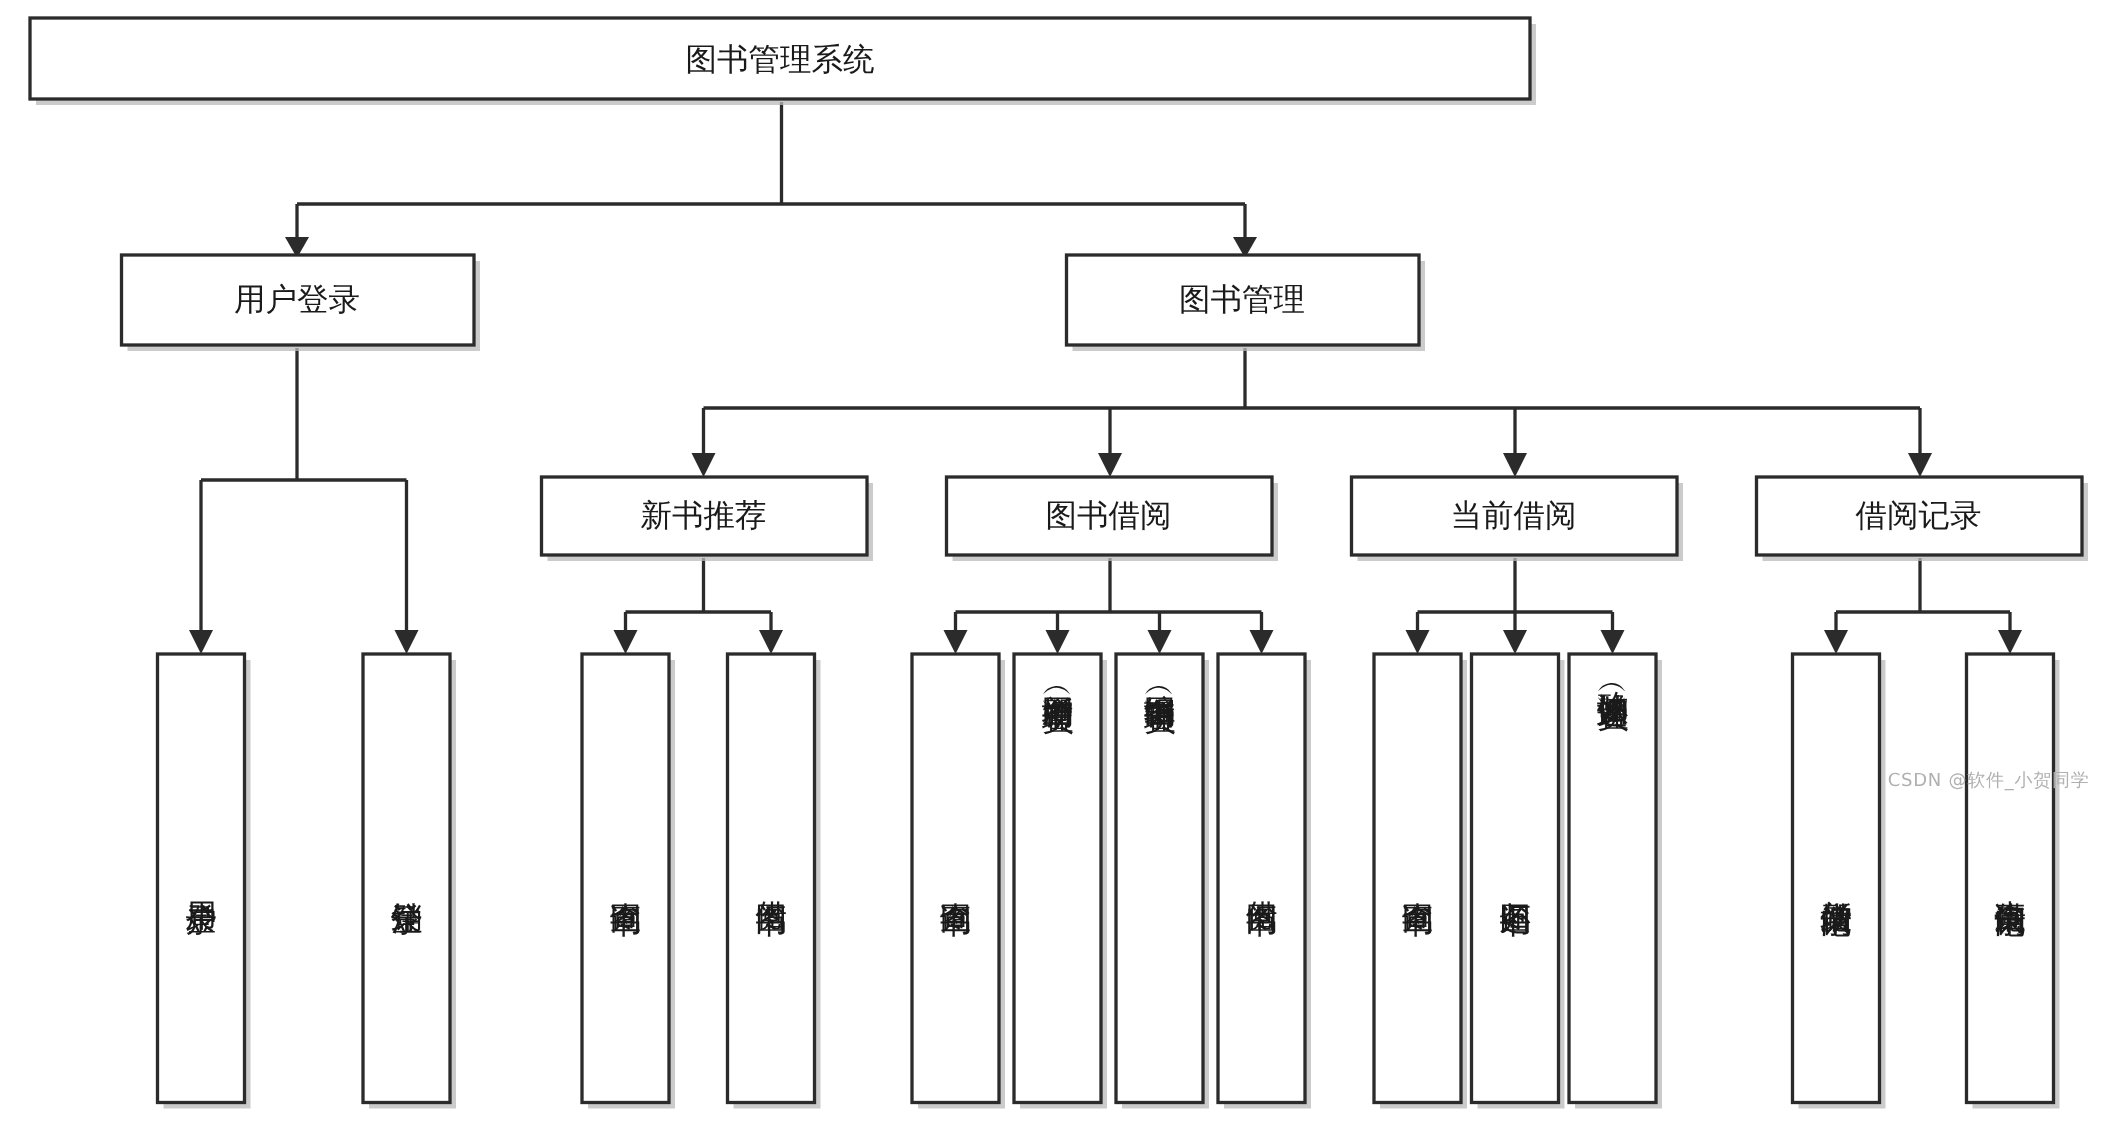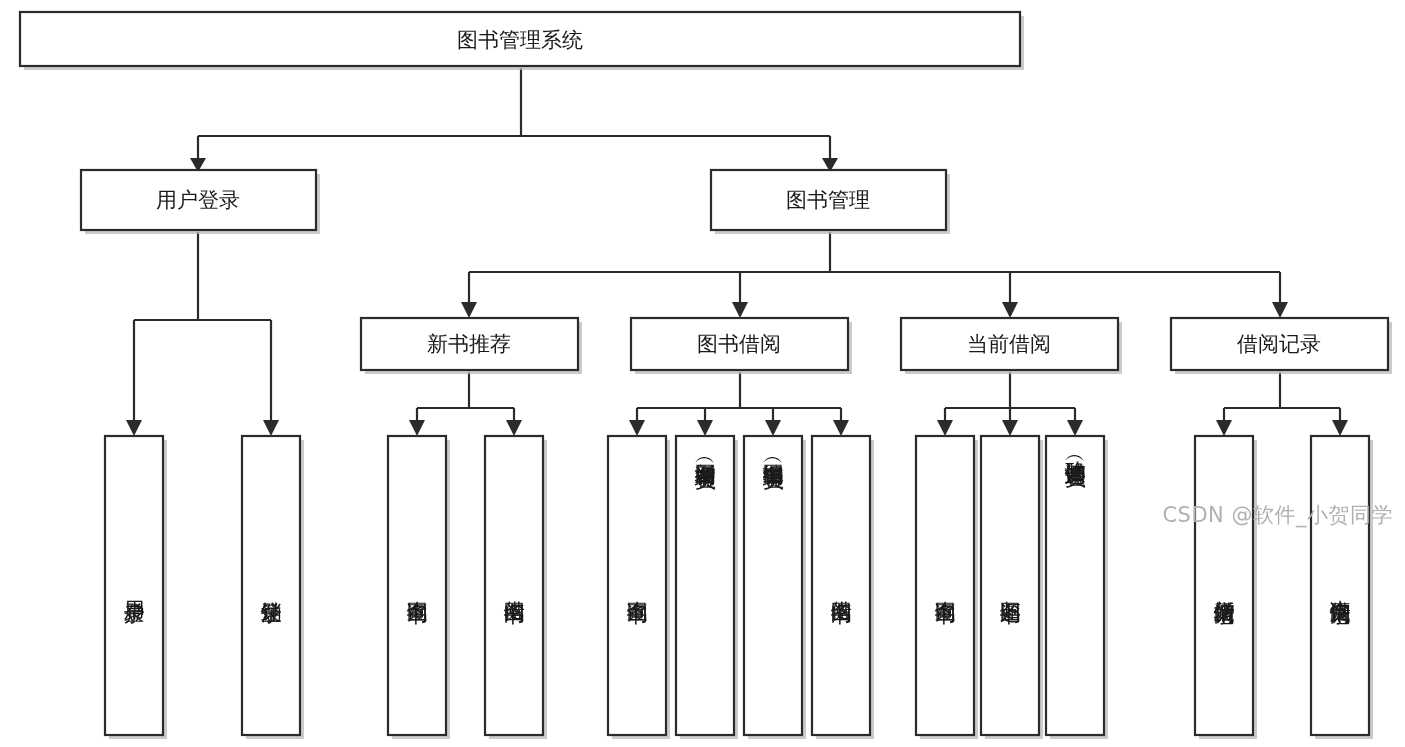--- a/index.html
+++ b/index.html
@@ -69,21 +69,21 @@
     letter-spacing: 1px;
     white-space: nowrap;
     pointer-events: none;
     user-select: none;
   }
   .watermark {
     position: absolute;
     right: 12px;
     bottom: 6px;
     font-family: "DejaVu Sans", "Liberation Sans", sans-serif;
-    font-size: 21px;
+    font-size: 12px;
     color: #b0b0b0;
     letter-spacing: 0.5px;
     white-space: nowrap;
   }
 </style>
 </head>
 <body>
 
 <div id="diagram-root">
 

